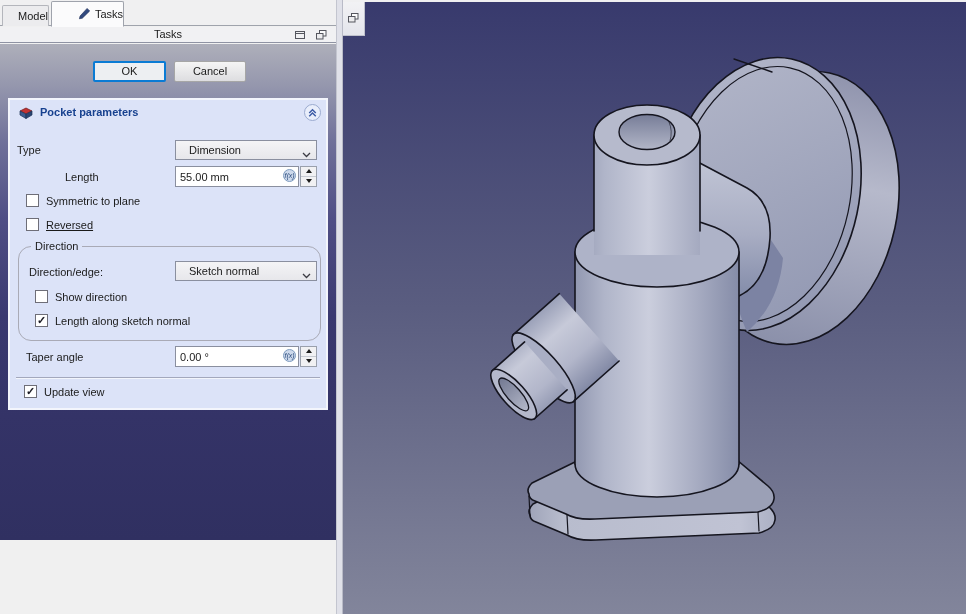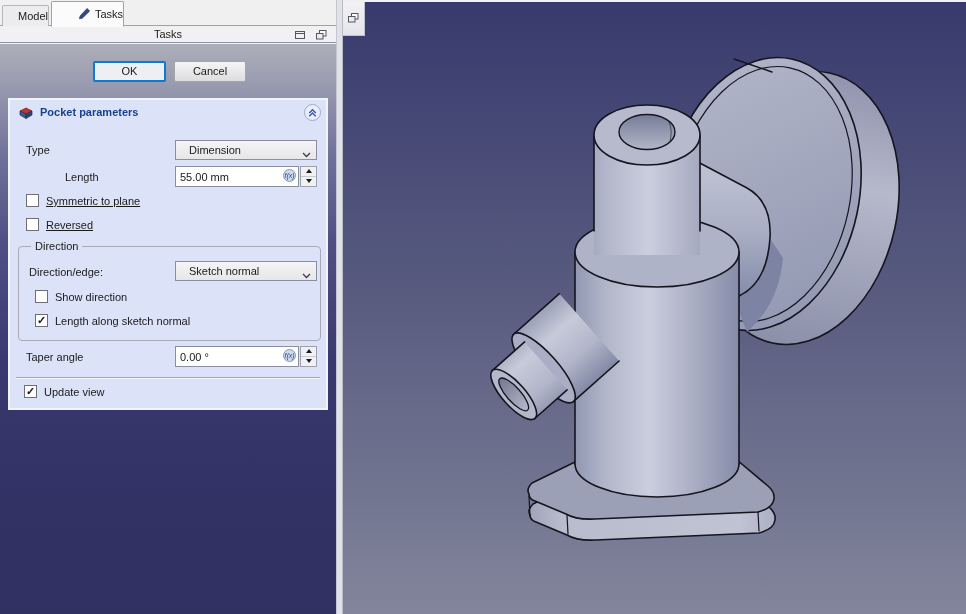--- a/index.html
+++ b/index.html
@@ -11,21 +11,21 @@
   .tabbar { position:absolute; left:0; top:0; width:336px; height:26px; background:#f0f0f1; border-bottom:1px solid #9fa3ac; }
   .tab { position:absolute; display:flex; align-items:center; justify-content:flex-end; gap:4px; cursor:default; }
   .tab-model { left:2px; top:5px; width:47px; height:21px; background:#ececee; border:1px solid #b4b6bc; border-bottom:none; border-radius:2px 2px 0 0; }
   .tab-tasks { left:51px; top:1px; width:73px; height:26px; background:#fbfbfc; border:1px solid #9fa3ac; border-bottom:1px solid #fbfbfc; border-radius:2px 2px 0 0; z-index:3; }
   .titlebar { position:absolute; left:0; top:27px; width:336px; height:16px; background:#f1f1f3; border-bottom:1px solid #8f93a3; }
   .titlebar .tb-text { position:absolute; left:0; right:0; top:1px; text-align:center; }
   .tb-ico { position:absolute; top:3px; width:11px; height:10px; }
   .tb-ico.dock { right:30px; }
   .tb-ico.float { right:9px; }
 
-  .panel-body { position:absolute; left:0; top:44px; width:336px; height:570px;
+  .panel-body { position:absolute; left:0; top:44px; width:336px; height:496px;
     background:linear-gradient(to bottom,#aeafba 0%,#9698ae 8%,#6f7099 20%,#504f85 35%,#3a3970 55%,#343367 75%,#303061 100%); }
 
   .btn { position:absolute; height:21px; background:linear-gradient(#f5f5f5,#dddde0); border:1px solid #a6a6a6; border-radius:2px; text-align:center; line-height:18px; cursor:default; }
   .btn-ok { left:93px; top:17px; width:73px; border:2px solid #0a7bd4; background:#edeff2; line-height:16px; }
   .btn-cancel { left:174px; top:17px; width:72px; }
 
   .param-box { position:absolute; left:8px; top:54px; width:320px; height:312px; background:#dce3f8; border:2px solid #f3f5fc; }
   .box-title { position:absolute; left:30px; top:6px; font-weight:bold; color:#17418f; }
   .box-hicon { position:absolute; left:8px; top:5px; width:16px; height:16px; }
   .collapse-btn { position:absolute; right:5px; top:4px; width:17px; height:17px; border-radius:50%; border:1px solid #9aaacf; background:#e9eefb; display:flex; align-items:center; justify-content:center; }
@@ -35,21 +35,21 @@
   .combo .chev { position:absolute; right:5px; top:7px; }
   .spin { position:absolute; height:21px; display:flex; }
   .spin-field { flex:1 1 auto; border:1px solid #8a8f9f; background:#fff; display:flex; align-items:center; padding-left:4px; position:relative; }
   .fx { position:absolute; right:2px; top:2px; width:13px; height:13px; border-radius:50%; background:#cdd9ec; border:1px solid #7f9cc0; color:#2e4e7e; font-size:7px; font-style:italic; display:flex; align-items:center; justify-content:center; }
   .spin-btns { width:17px; margin-left:1px; border:1px solid #9aa0ac; background:#f1f1f3; display:flex; flex-direction:column; }
   .sbtn { flex:1 1 50%; display:flex; align-items:center; justify-content:center; }
   .sbtn.up { border-bottom:1px solid #c6cad2; }
   .tri-up { width:0; height:0; border-left:3px solid transparent; border-right:3px solid transparent; border-bottom:4px solid #1c1c1c; }
   .tri-dn { width:0; height:0; border-left:3px solid transparent; border-right:3px solid transparent; border-top:4px solid #1c1c1c; }
   .cb { position:absolute; width:13px; height:13px; border:1px solid #6e6e78; background:#fff; font-size:11px; font-weight:bold; line-height:11px; text-align:center; color:#1c1c26; }
-  .group { position:absolute; left:8px; top:146px; width:303px; height:95px; border:1px solid #a9aab6; border-radius:4px; }
+  .group { position:absolute; left:8px; top:146px; width:303px; height:95px; border:1px solid #a9aab6; border-radius:13px; }
   .legend { position:absolute; left:12px; top:-7px; background:#dce3f8; padding:0 4px; }
   .sep { position:absolute; left:6px; right:6px; top:277px; border-top:1px solid #a3a8bd; border-bottom:1px solid #f2f5fc; }
 
   
   .splitter { position:absolute; left:336px; top:0; width:7px; height:614px; background:#e0e1e9; border-left:1px solid #c3c5cf; border-right:1px solid #b9bbc7; }
   .viewport { position:absolute; left:343px; top:0; width:623px; height:614px; }
   .vp-topstrip { position:absolute; left:0; top:0; width:623px; height:2px; background:#f0f0f1; z-index:4; }
   .vp-corner { position:absolute; left:0; top:2px; width:22px; height:34px; background:linear-gradient(#f2f2f4,#e4e5ec); border-right:1px solid #bfc1cc; border-bottom:1px solid #bfc1cc; z-index:4; }
   .vp-corner svg { position:absolute; left:5px; top:11px; }
   .viewport > svg.scene { position:absolute; left:0; top:2px; }
@@ -103,21 +103,21 @@
           <path d="M14 6 L14 10 L8 13.5 L8 9 Z" fill="#2a4572" stroke="#1e3257" stroke-width="0.7"></path>
         </svg>
       </span>
       <span class="box-title">Pocket parameters</span>
       <span class="collapse-btn">
         <svg width="15" height="15" viewBox="0 0 16 16">
             <path d="M4.5 8.5 L8 5 L11.5 8.5 M4.5 12 L8 8.5 L11.5 12" stroke="#3b5aa5" fill="none" stroke-width="1.5"></path>
           </svg>
       </span>
 
-      <span class="lbl" style="left:16px; top:43px;">Type</span>
+      <span class="lbl" style="left:7px; top:43px;">Type</span>
       <div class="combo" style="left:165px; top:40px; width:142px;">
         <span>Dimension</span>
         <span class="chev"><svg width="9" height="6" viewBox="0 0 9 6">
               <path d="M1 1 L4.5 4.5 L8 1" stroke="#3c3c44" fill="none" stroke-width="1.3"></path>
             </svg></span>
       </div>
 
       <span class="lbl" style="left:16px; top:70px;padding-left:39px;">Length</span>
       <div class="spin" style="left:165px; top:66px; width:142px;">
         <div class="spin-field">
@@ -128,21 +128,21 @@
           <span class="sbtn up">
               <i class="tri-up"></i>
             </span>
           <span class="sbtn dn">
               <i class="tri-dn"></i>
             </span>
         </div>
       </div>
 
       <span class="cb" style="left:16px; top:94px;"></span>
-      <span class="lbl" style="left:36px; top:94px;text-decoration:underline;">Symmetric to plane</span>
+      <span class="lbl" style="left:36px; top:94px;">Symmetric to plane</span>
 
       <span class="cb" style="left:16px; top:118px;"></span>
       <span class="lbl" style="left:36px; top:118px;text-decoration:underline;">Reversed</span>
 
       <div class="group">
         <span class="legend">Direction</span>
 
         <span class="lbl" style="left:10px; top:18px;text-align:center;">Direction/edge:</span>
         <div class="combo" style="left:156px; top:14px; width:142px;">
           <span>Sketch normal</span>

